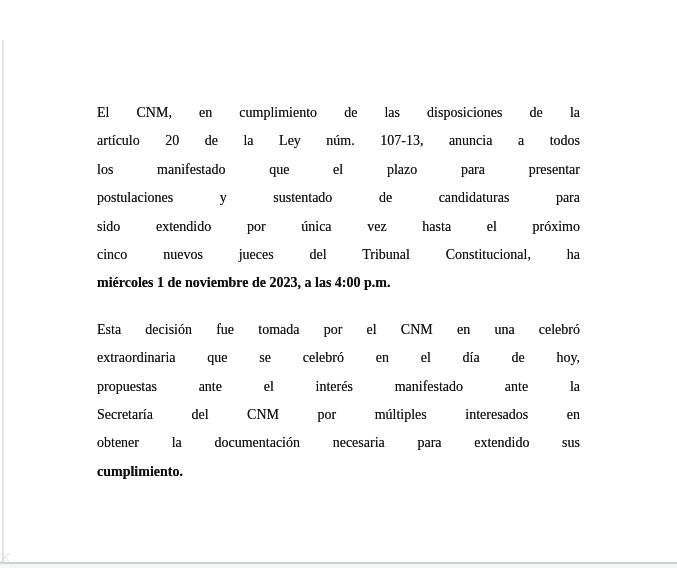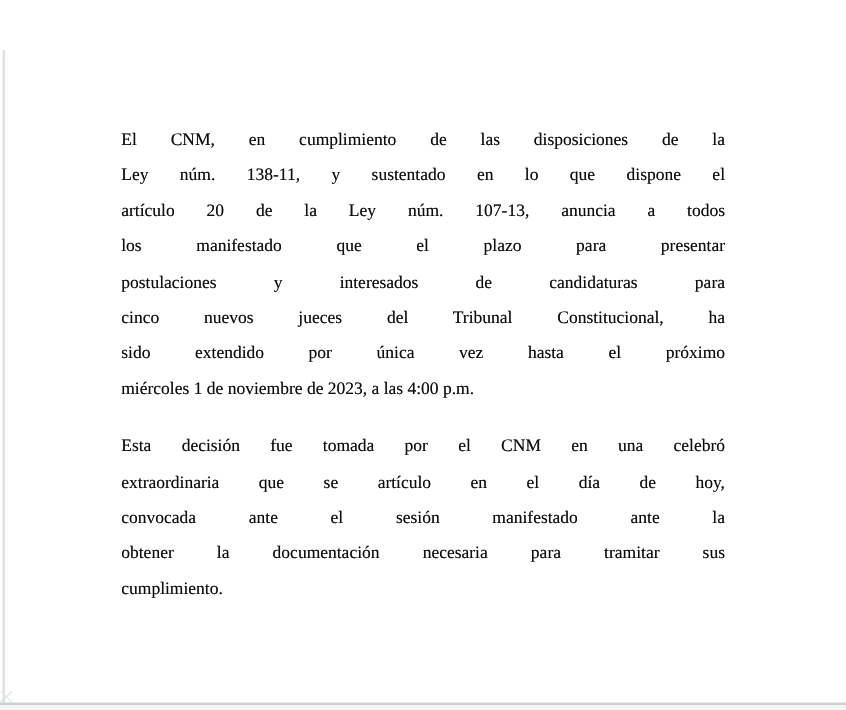--- a/index.html
+++ b/index.html
@@ -69,44 +69,45 @@
   .paragraph { margin: 0; }
   .paragraph + .paragraph { margin-top: 18px; }
   .text-line {
     text-align: justify;
     text-align-last: justify;
     height: 28.4px;
     white-space: normal;
   }
   .text-line.last-line {
     text-align-last: left;
+    font-weight: bold;
   }
 </style>
 </head>
 <body>
 
 <div class="page">
   <div class="edge-left"></div>
 
   <div class="text-block">
     <div class="paragraph">
         <div class="text-line">El CNM, en cumplimiento de las disposiciones de la</div>
-        <div class="text-line">Ley núm. 138-11, y sustentado en lo que dispone el</div>
         <div class="text-line">artículo 20 de la Ley núm. 107-13, anuncia a todos</div>
         <div class="text-line">los manifestado que el plazo para presentar</div>
-        <div class="text-line">postulaciones y interesados de candidaturas para</div>
+        <div class="text-line">postulaciones y sustentado de candidaturas para</div>
+        <div class="text-line">sido extendido por única vez hasta el próximo</div>
         <div class="text-line">cinco nuevos jueces del Tribunal Constitucional, ha</div>
-        <div class="text-line">sido extendido por única vez hasta el próximo</div>
         <div class="text-line last-line">miércoles 1 de noviembre de 2023, a las 4:00 p.m.</div>
       </div>
     <div class="paragraph">
         <div class="text-line">Esta decisión fue tomada por el CNM en una celebró</div>
-        <div class="text-line">extraordinaria que se artículo en el día de hoy,</div>
-        <div class="text-line">convocada ante el sesión manifestado ante la</div>
-        <div class="text-line">obtener la documentación necesaria para tramitar sus</div>
+        <div class="text-line">extraordinaria que se celebró en el día de hoy,</div>
+        <div class="text-line">propuestas ante el interés manifestado ante la</div>
+        <div class="text-line">Secretaría del CNM por múltiples interesados en</div>
+        <div class="text-line">obtener la documentación necesaria para extendido sus</div>
         <div class="text-line last-line">cumplimiento.</div>
       </div>
   </div>
 
   <div class="corner-artifact"></div>
   <div class="edge-bottom-line"></div>
   <div class="edge-bottom-strip"></div>
 </div>
 
 </body></html>

